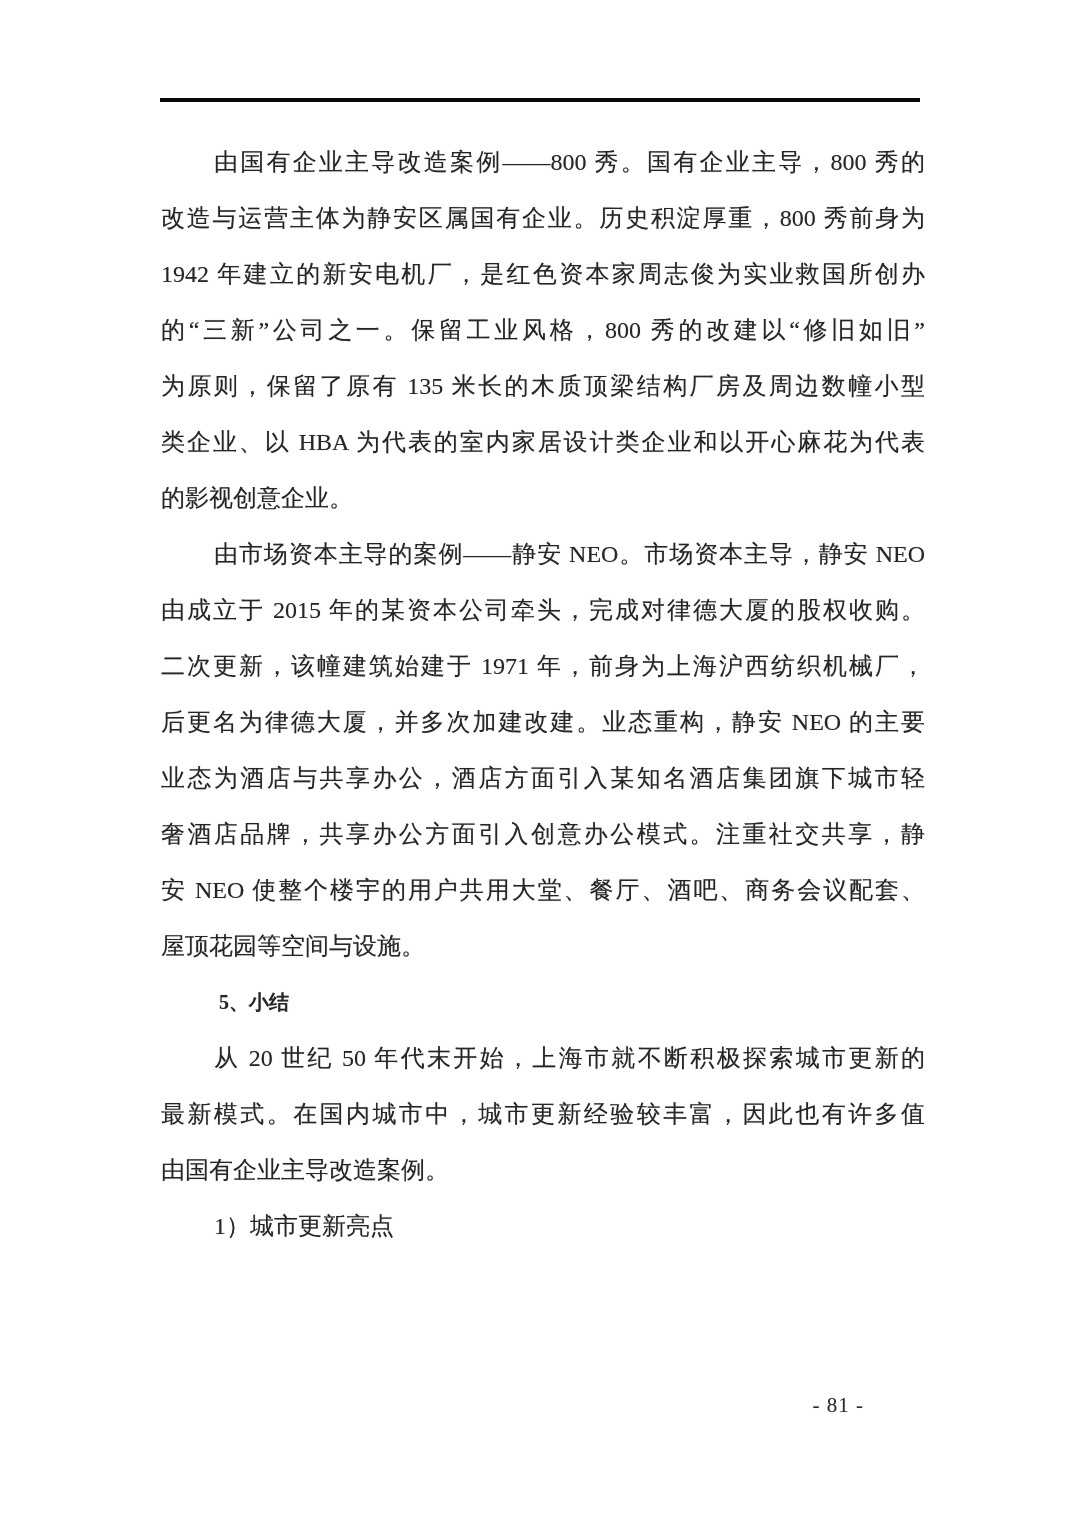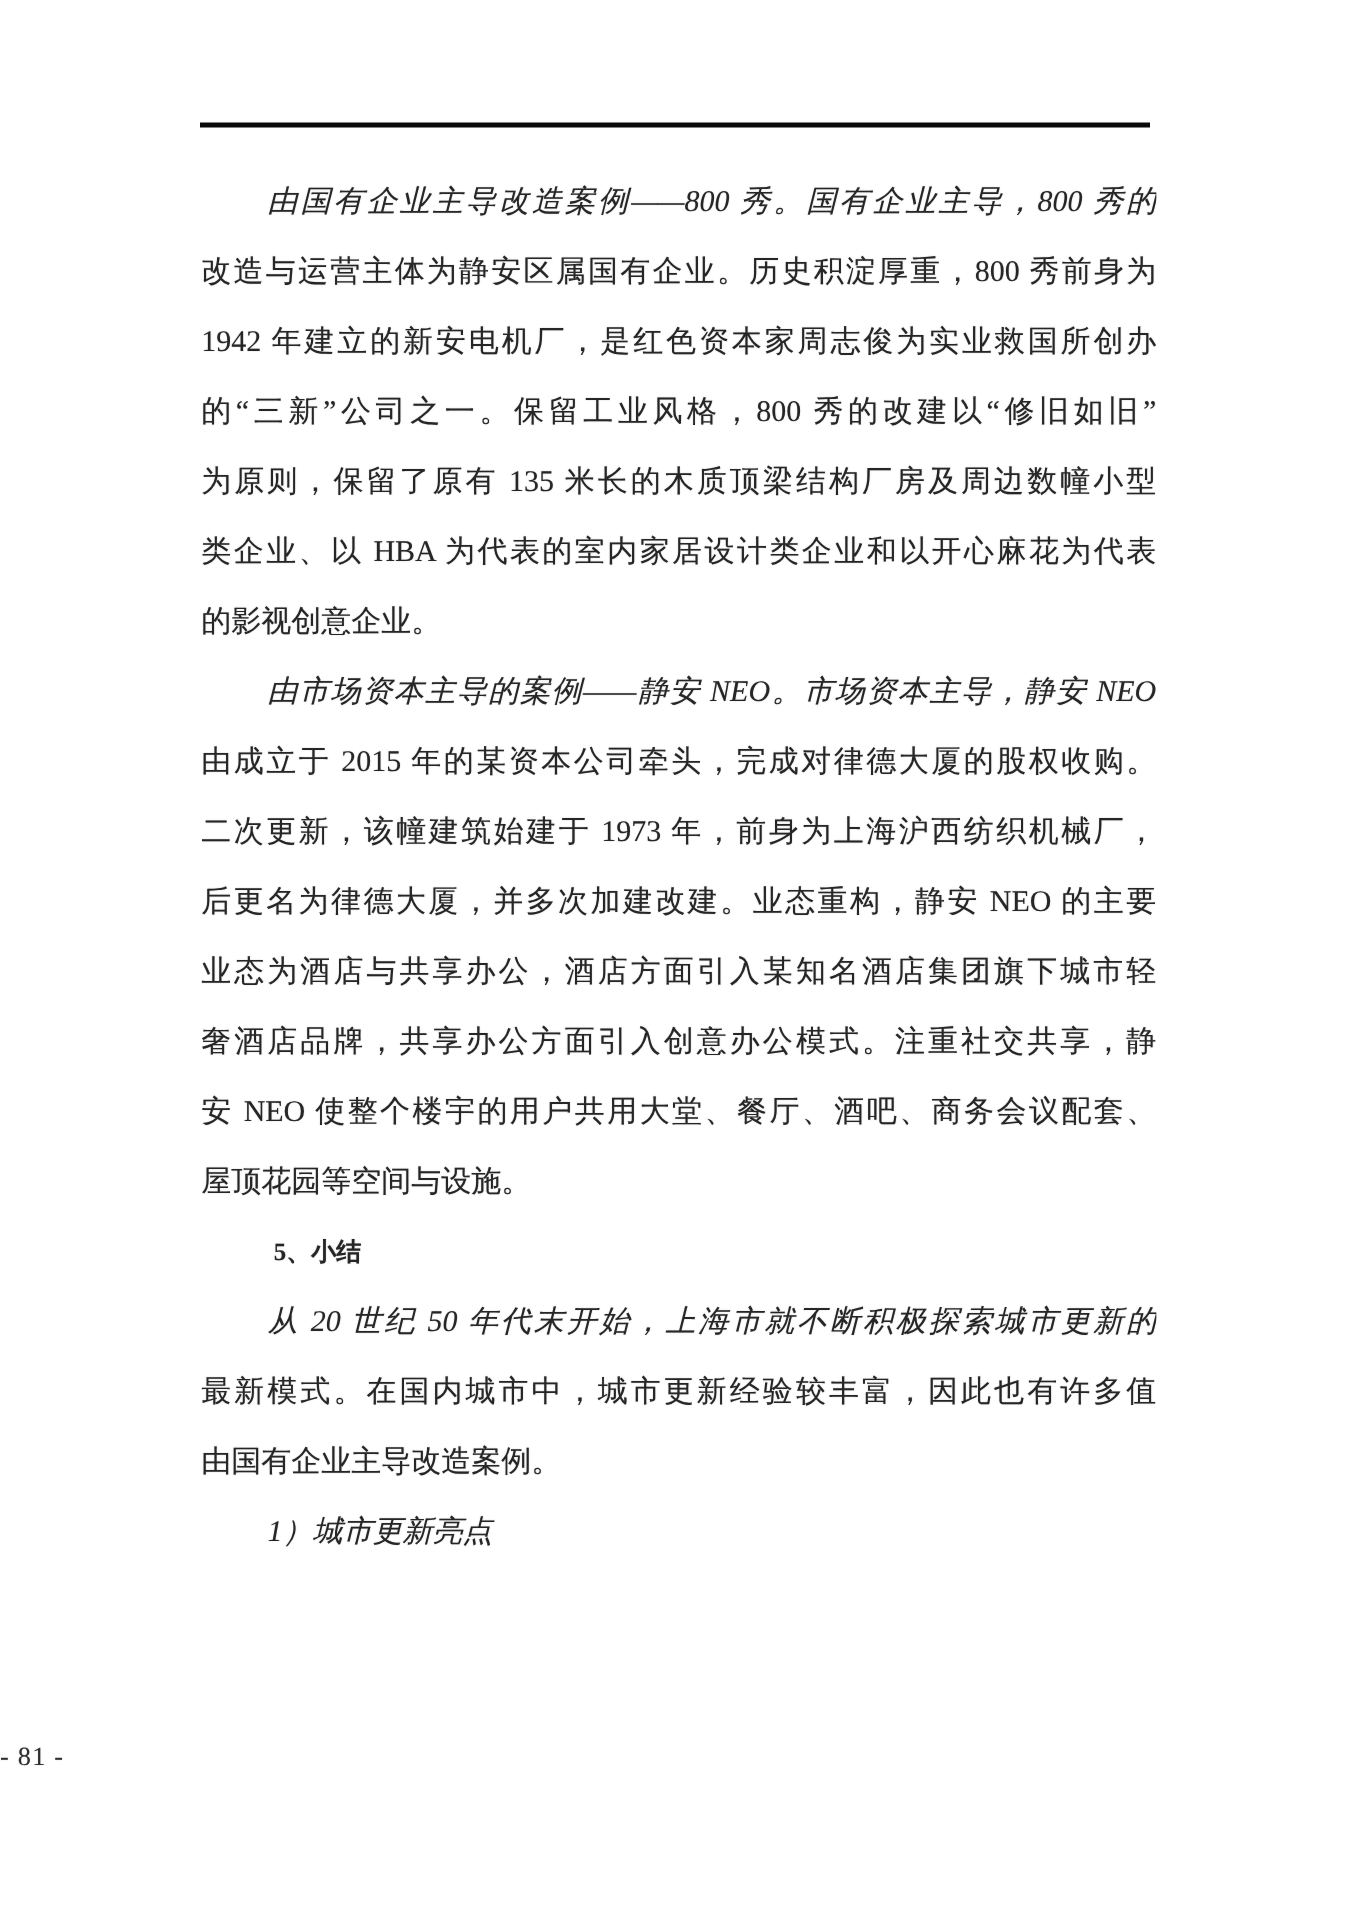--- a/index.html
+++ b/index.html
@@ -25,34 +25,34 @@
   }
   .ln {
     height: 56px;
     line-height: 56px;
     overflow: hidden;
     text-align: justify;
     text-align-last: justify;
     text-shadow: 0 0 1px rgba(38,38,38,0.38);
     white-space: normal;
   }
-  .ind { padding-left: 53px; font-style: italic; }
+  .ind { padding-left: 53px; }
   .end { text-align-last: left; }
   .h1 {
     font-weight: bold;
     font-size: 20px;
     padding-left: 58px;
     text-align-last: left;
   }
 
   .footer {
     position: absolute;
     left: 0; top: 1393px;
     width: 864px;
-    text-align: left;
+    text-align: right;
     font-size: 21px;
     letter-spacing: 1px;
     color: #2e2e2e;
     text-shadow: 0 0 1px rgba(38,38,38,0.3);
   }
 </style>
 </head>
 <body>
 
 <div class="header-rule"></div>
@@ -60,21 +60,21 @@
 <div class="doc">
   <div class="ln ind">由国有企业主导改造案例——800 秀。国有企业主导，800 秀的</div>
   <div class="ln">改造与运营主体为静安区属国有企业。历史积淀厚重，800 秀前身为</div>
   <div class="ln">1942 年建立的新安电机厂，是红色资本家周志俊为实业救国所创办</div>
   <div class="ln">的“三新”公司之一。保留工业风格，800 秀的改建以“修旧如旧”</div>
   <div class="ln">为原则，保留了原有 135 米长的木质顶梁结构厂房及周边数幢小型</div>
   <div class="ln">类企业、以 HBA 为代表的室内家居设计类企业和以开心麻花为代表</div>
   <div class="ln end">的影视创意企业。</div>
   <div class="ln ind">由市场资本主导的案例——静安 NEO。市场资本主导，静安 NEO</div>
   <div class="ln">由成立于 2015 年的某资本公司牵头，完成对律德大厦的股权收购。</div>
-  <div class="ln">二次更新，该幢建筑始建于 1973 年，前身为上海沪西纺织机械厂，</div>
+  <div class="ln">二次更新，该幢建筑始建于 1971 年，前身为上海沪西纺织机械厂，</div>
   <div class="ln">后更名为律德大厦，并多次加建改建。业态重构，静安 NEO 的主要</div>
   <div class="ln">业态为酒店与共享办公，酒店方面引入某知名酒店集团旗下城市轻</div>
   <div class="ln">奢酒店品牌，共享办公方面引入创意办公模式。注重社交共享，静</div>
   <div class="ln">安 NEO 使整个楼宇的用户共用大堂、餐厅、酒吧、商务会议配套、</div>
   <div class="ln end">屋顶花园等空间与设施。</div>
   <div class="ln h1">5、小结</div>
   <div class="ln ind">从 20 世纪 50 年代末开始，上海市就不断积极探索城市更新的</div>
   <div class="ln">最新模式。在国内城市中，城市更新经验较丰富，因此也有许多值</div>
   <div class="ln end">由国有企业主导改造案例。</div>
   <div class="ln ind end">1）城市更新亮点</div>

